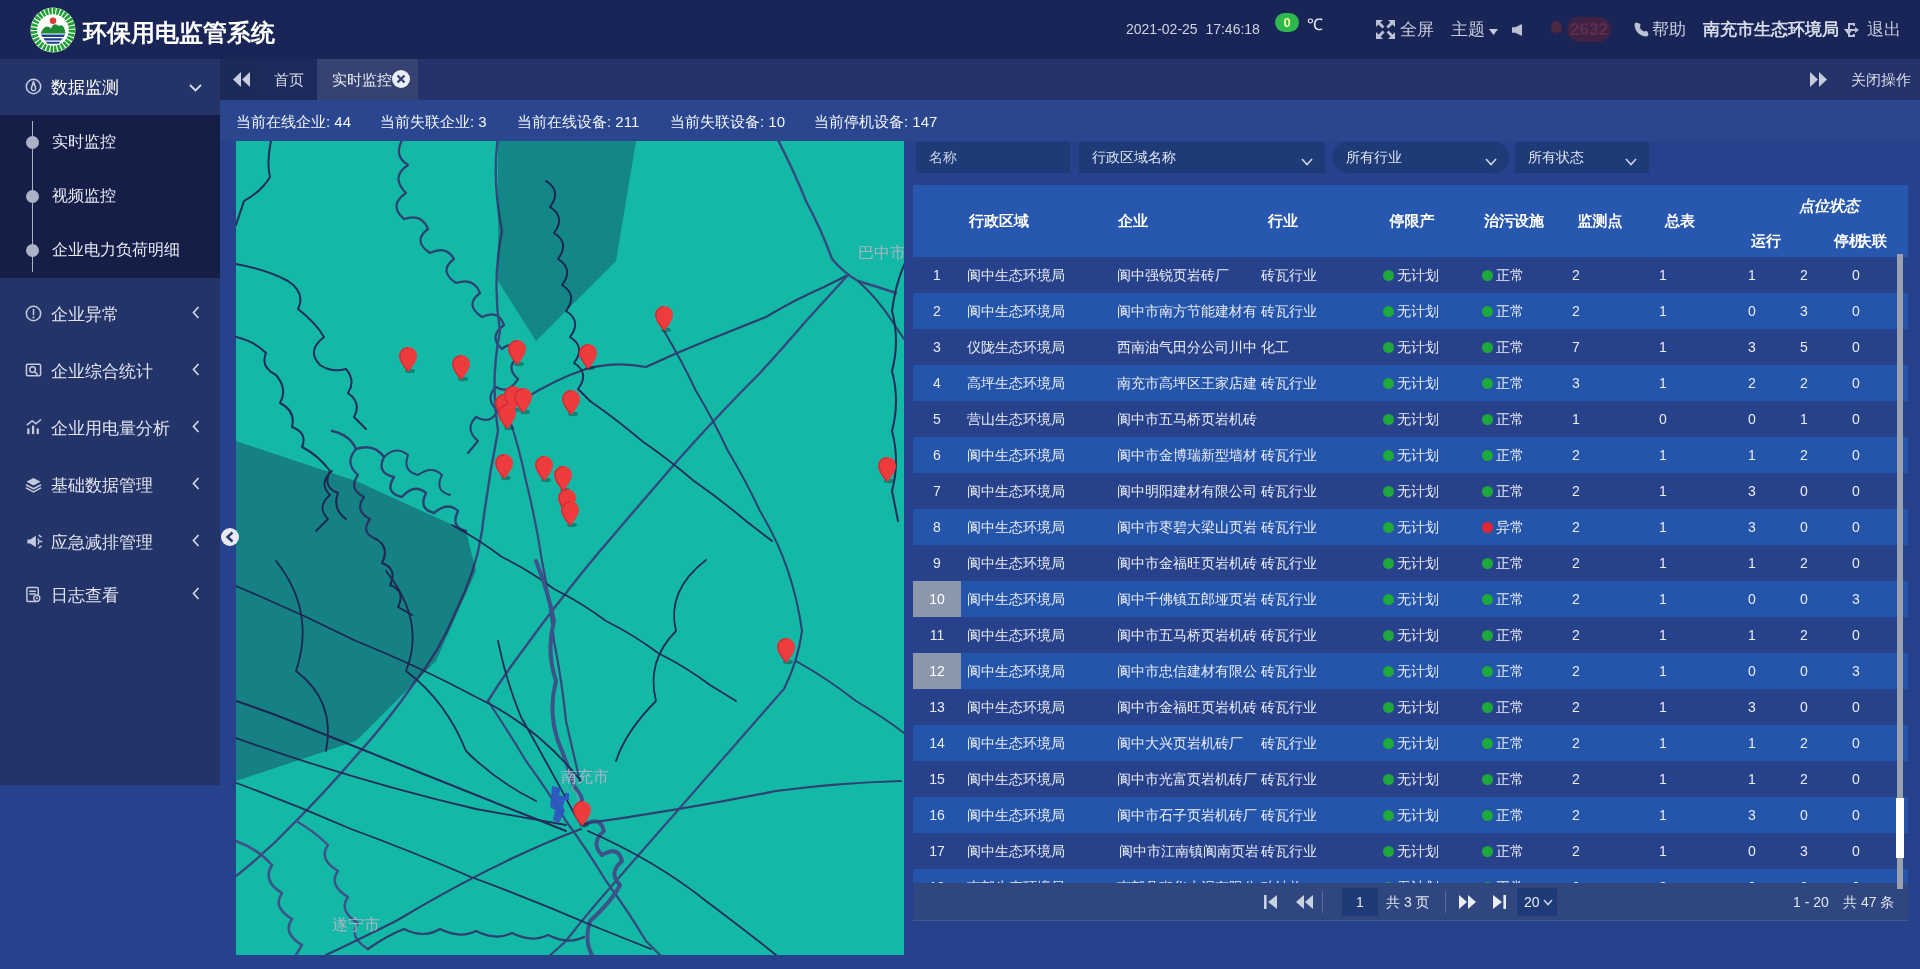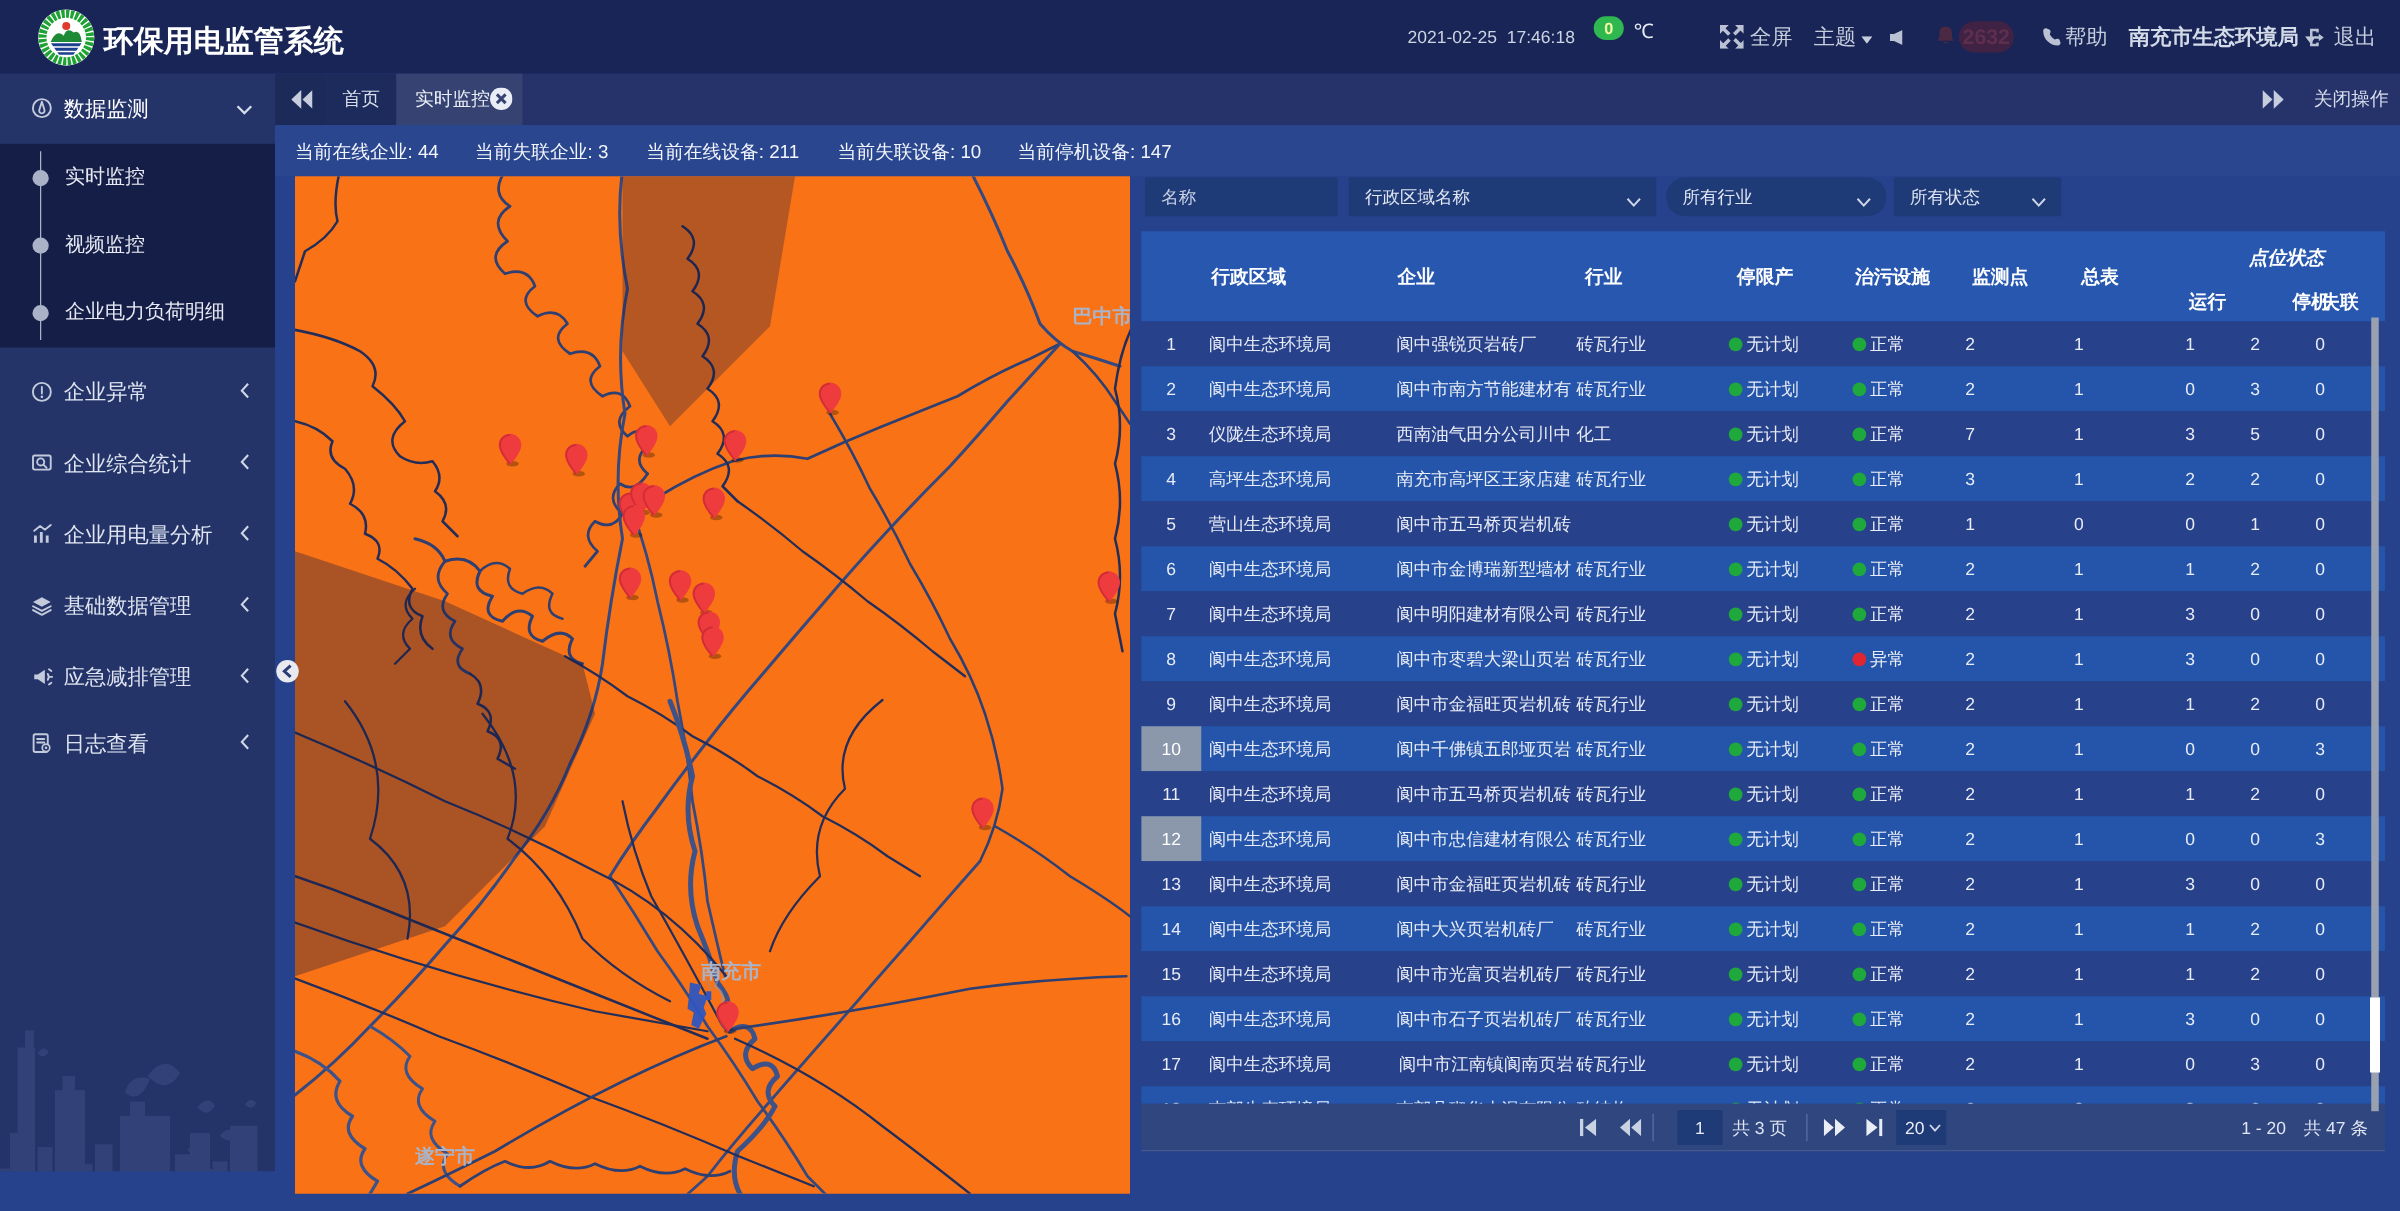--- a/index.html
+++ b/index.html
@@ -1,33 +1,33 @@
 <!DOCTYPE html>
 <html><head>
 <meta charset="utf-8">
 <style>
 *{margin:0;padding:0;box-sizing:border-box;}
 html,body{width:1920px;height:969px;overflow:hidden;background:#27428c;font-family:"Liberation Sans",sans-serif;}
 .abs{position:absolute;}
 #header{position:absolute;left:0;top:0;width:1920px;height:59px;background:#182556;}
 #title{position:absolute;left:83px;top:17px;color:#fff;font-size:24px;font-weight:bold;letter-spacing:0px;}
 .hitem{position:absolute;top:0;height:59px;line-height:59px;color:#c6cddd;font-size:17px;}
-#sidebar{position:absolute;left:0;top:59px;width:220px;height:878px;background:#243469;overflow:hidden;}
+#sidebar{position:absolute;left:0;top:59px;width:220px;height:726px;background:#243469;overflow:hidden;}
 .mitem{position:absolute;left:0;width:220px;height:56px;color:#dfe4f0;font-size:17px;}
 .mitem .txt{position:absolute;left:51px;top:50%;transform:translateY(-50%);}
 .mitem .chev{position:absolute;right:20px;top:50%;transform:translateY(-50%);}
 #submenu{position:absolute;left:0;top:56px;width:220px;height:163px;background:#151e47;}
 #submenu .line{position:absolute;left:32px;top:6px;width:1px;height:151px;background:#aab2c8;}
 .sitem{position:absolute;left:0;width:220px;height:54px;color:#e7eaf4;font-size:16px;}
 .sitem .dot{position:absolute;left:26px;top:50%;margin-top:-6px;width:13px;height:13px;border-radius:50%;background:#aab2c8;}
 .sitem .txt{position:absolute;left:52px;top:50%;transform:translateY(-50%);}
 #tabbar{position:absolute;left:220px;top:59px;width:1700px;height:41px;background:#26336a;}
 #stats{position:absolute;left:220px;top:100px;width:1700px;height:41px;background:#2a468f;}
 .stat{position:absolute;top:0;height:41px;line-height:44px;color:#f2f5fb;font-size:15px;}
-#map{position:absolute;left:236px;top:141px;width:668px;height:814px;background:#f97316;overflow:hidden;font-weight:bold;}
+#map{position:absolute;left:236px;top:141px;width:668px;height:814px;background:#14b8a6;overflow:hidden;}
 #collapse{position:absolute;left:221px;top:528px;width:18px;height:18px;border-radius:50%;background:#e8eaf0;}
 #rpanel{position:absolute;left:913px;top:141px;width:995px;height:828px;}
 .fbox{position:absolute;top:1px;height:31px;background:#1e3a77;color:#dfe5f2;font-size:14px;line-height:31px;}
 .fbox .ph{padding-left:13px;}
 .fbox .car{position:absolute;right:12px;top:4px;}
 #thead{position:absolute;left:0;top:44px;width:995px;height:72px;background:#2757ae;color:#fff;font-size:15px;font-weight:bold;}
 .th{position:absolute;text-align:center;transform:translateX(-50%);top:27px;}
 .th2{position:absolute;text-align:center;transform:translateX(-50%);top:47px;}
 #tbody{position:absolute;left:0;top:116px;width:995px;height:626px;overflow:hidden;}
 .row{position:absolute;left:0;width:995px;height:36px;font-size:14px;color:#e8ecf6;}

